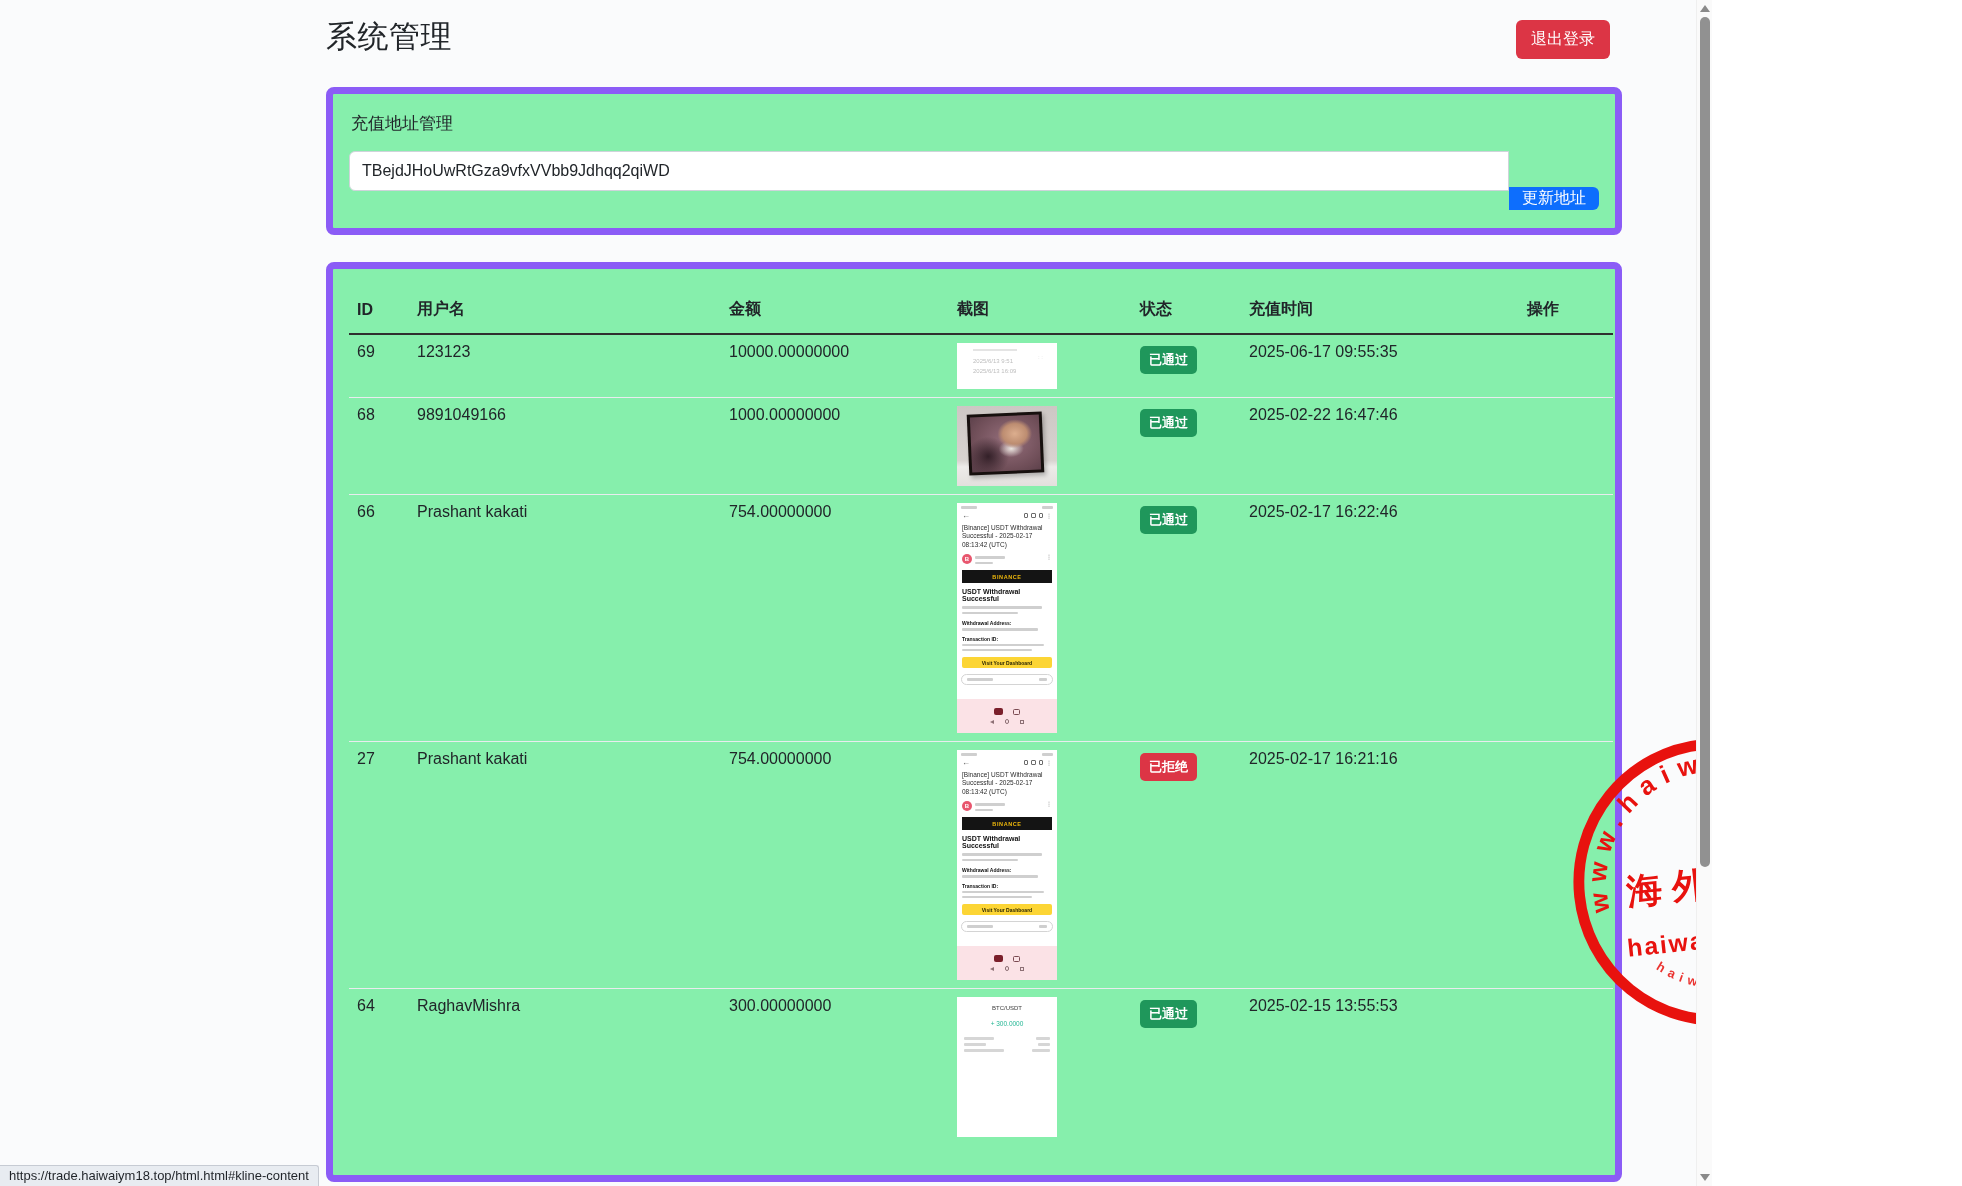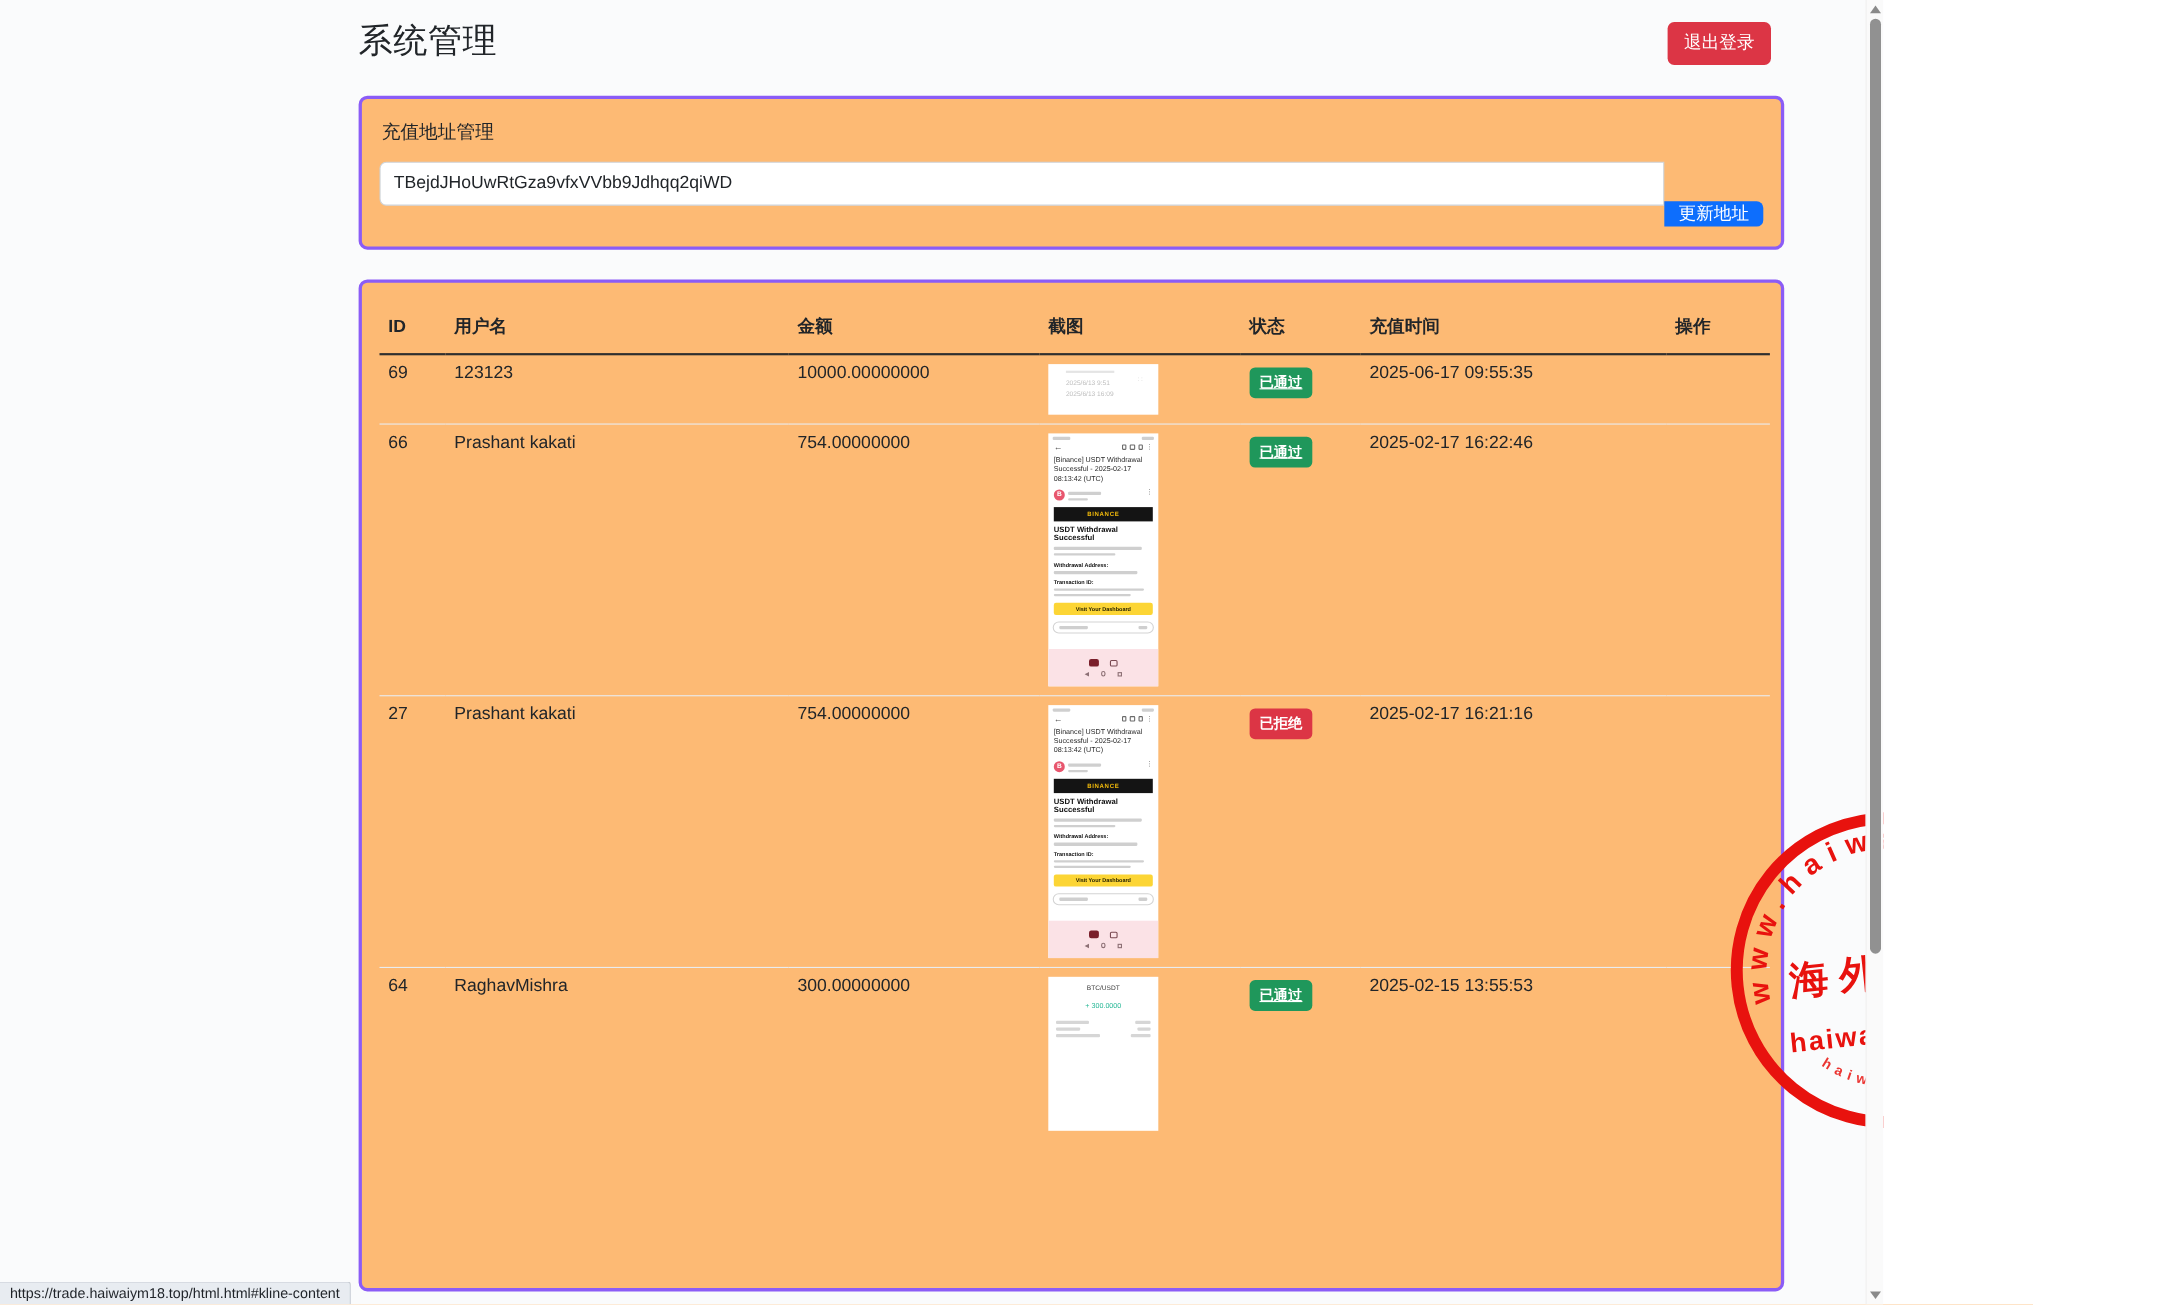--- a/index.html
+++ b/index.html
@@ -15,39 +15,39 @@
     border-radius:6px; font-size:16px; padding:9px 15px; cursor:pointer; font-family:inherit; }
 
   
   .tabs { display:flex; margin-top:31px; border-bottom:1px solid #dee2e6; }
   .tab { padding:9px 17px; font-size:16px; color:#0d6efd; cursor:pointer; border:1px solid transparent;
     border-radius:6px 6px 0 0; margin-bottom:-1px; white-space:nowrap; }
   .tab.active { color:#495057; background:#fff; border-color:#dee2e6 #dee2e6 #fff; }
   .tab.hover { border-color:#e9ecef #e9ecef #dee2e6; }
 
   
-  .card { background:#fdba74; border:3px solid #8b5cf6; border-radius:8px; }
+  .card { background:#86efac; border:7px solid #8b5cf6; border-radius:8px; }
   .addr-card { margin-top:29px; padding:18px 16px; }
   .card-title { font-size:17px; color:#212529; margin:0 0 16px 2px; font-weight:400; }
   .input-group { display:flex; }
   .addr-input { flex:1; height:40px; border:1px solid #ced4da; border-radius:6px 0 0 6px; padding:14px 12px;
     font-size:16px; color:#212529; font-family:inherit; outline:none; }
   .update-btn { width:90px; background:#0d6efd; color:#fff; border:none; border-radius:0 6px 6px 0;
     font-size:16px; cursor:pointer; font-family:inherit;margin-top:36px; }
 
   
   .table-card { margin-top:27px; padding:16px; min-height:920px; }
   table { width:100%; border-collapse:collapse; font-size:16px; color:#212529; table-layout:fixed; }
   th { text-align:left; font-weight:600; padding:14px 8px 13px; border-bottom:2px solid #2f2f2f; }
   td { padding:8px; vertical-align:top; border-bottom:1px solid #e9ecef;margin-top:40px; }
   tr:last-child td { border-bottom:none; }
 
   .badge { display:inline-block; font-size:13px; font-weight:700; color:#fff; padding:5px 9px;
     border-radius:5px; margin-top:3px; }
-  .badge.success { background:#1f975b;text-decoration:underline; }
+  .badge.success { background:#1f975b; }
   .badge.danger { background:#dc3545; }
 
   
   .thumb { width:100px; background:#fff; position:relative; overflow:hidden; cursor:pointer; }
   .sk { background:#cfcfcf; height:2.5px; border-radius:1px; }
 
   .thumb-receipt { height:46px; padding:4px 8px 0 16px; }
   .thumb-receipt .sk-top { width:44px; height:2px; background:#e4e4e4; margin:2px 0 5px; }
   .r-line { font-size:6px; color:#bdbdbd; line-height:10px; white-space:nowrap; }
   .thumb-receipt .dots { position:absolute; right:14px; top:10px; color:#d8d8d8; font-size:6px; line-height:9px; }
@@ -173,20 +173,35 @@
                   <div class="r-line">2025/6/13 16:09</div>
                   <div class="dots">:
 :</div>
                 </div>
               </td>
               <td><span class="badge success">已通过</span></td>
               <td>2025-06-17 09:55:35</td>
               <td></td>
             </tr>
             <tr>
+              <td>68</td>
+              <td>9891049166</td>
+              <td>1000.00000000</td>
+              <td>
+                <div class="thumb thumb-painting">
+                  <div class="pframe">
+                    <div class="pcanvas"></div>
+                  </div>
+                </div>
+              </td>
+              <td><span class="badge success">已通过</span></td>
+              <td>2025-02-22 16:47:46</td>
+              <td></td>
+            </tr>
+            <tr>
               <td>66</td>
               <td>Prashant kakati</td>
               <td>754.00000000</td>
               <td>
                 <div class="thumb thumb-binance">
                   <div class="be-status">
                     <div class="sk" style="width: 16px;"></div>
                     <div class="sk" style="width: 11px;"></div>
                   </div>
                   <div class="be-toolbar">

